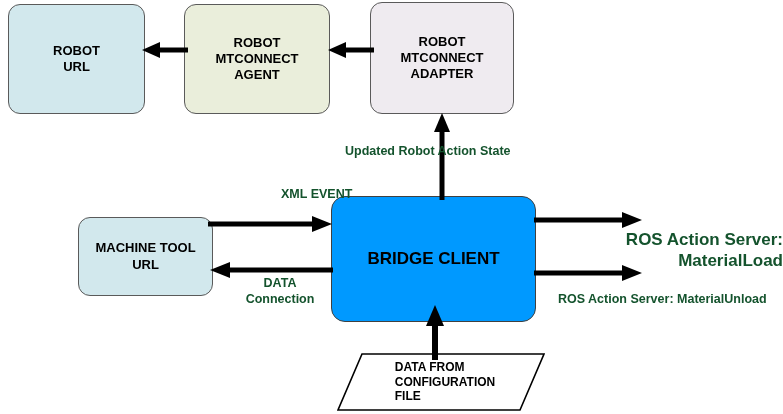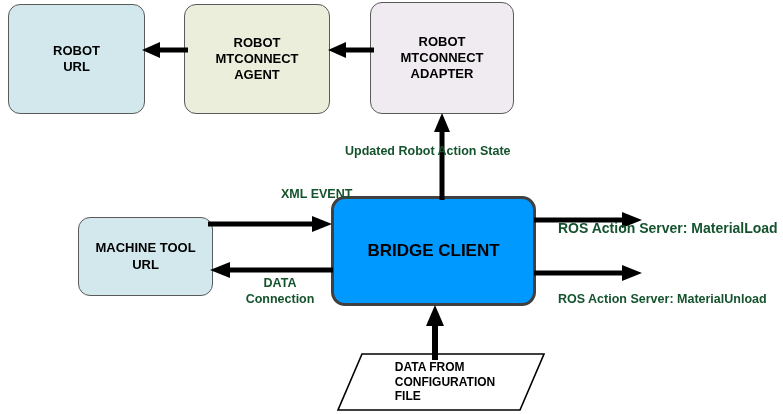--- a/index.html
+++ b/index.html
@@ -26,22 +26,22 @@
     text-align: center;
     font-weight: bold;
     color: #000000;
     line-height: 1.25;
     white-space: pre-line;
   }
   .node-robot-url      { left: 8px;   top: 4px;   width: 137px; height: 110px; background: #d2e8ed; font-size: 13px; }
   .node-agent          { left: 184px; top: 4px;   width: 146px; height: 110px; background: #eaeedb; font-size: 13px; }
   .node-adapter        { left: 370px; top: 2px;   width: 144px; height: 112px; background: #efebf0; font-size: 13px; }
   .node-machine-tool   { left: 78px;  top: 195px; width: 135px; height: 79px; background: #d2e8ed; font-size: 13px; margin-top: 22px; }
-  .node-bridge-client  { left: 331px; top: 196px; width: 205px; height: 110px; background: #0099ff;
-                         font-size: 17px; border: 3px solid #404040; border-radius: 14px; }
+  .node-bridge-client  { left: 331px; top: 196px; width: 205px; height: 126px; background: #0099ff;
+                         font-size: 17px; border: 1px solid #404040; border-radius: 14px; }
 
   
   .parallelogram {
     position: absolute;
     left: 337px;
     top: 353px;
     width: 208px;
     height: 58px;
   }
   .parallelogram svg { display: block; }
@@ -67,21 +67,21 @@
     position: absolute;
     font-weight: bold;
     color: #14532d;
     text-align: center;
     white-space: pre-line;
     line-height: 1.25;
   }
   .lbl-updated-state { left: 345px; top: 144px; font-size: 12.5px; }
   .lbl-xml-event     { left: 236px; top: 187px; font-size: 12.5px; margin-left: 45px; }
   .lbl-http          { left: 225px; top: 276px; font-size: 12.5px; width: 110px; }
-  .lbl-ros-load      { left: 558px; top: 220px; font-size: 14px; }
+  .lbl-ros-load      { left: 558px; top: 229px; font-size: 17px; text-align: right; }
   .lbl-ros-unload    { left: 558px; top: 292px; font-size: 12.5px; }
 </style>
 </head>
 <body>
 
 <div id="canvas">
 
   <div class="node node-robot-url">ROBOT
 URL</div>
 

